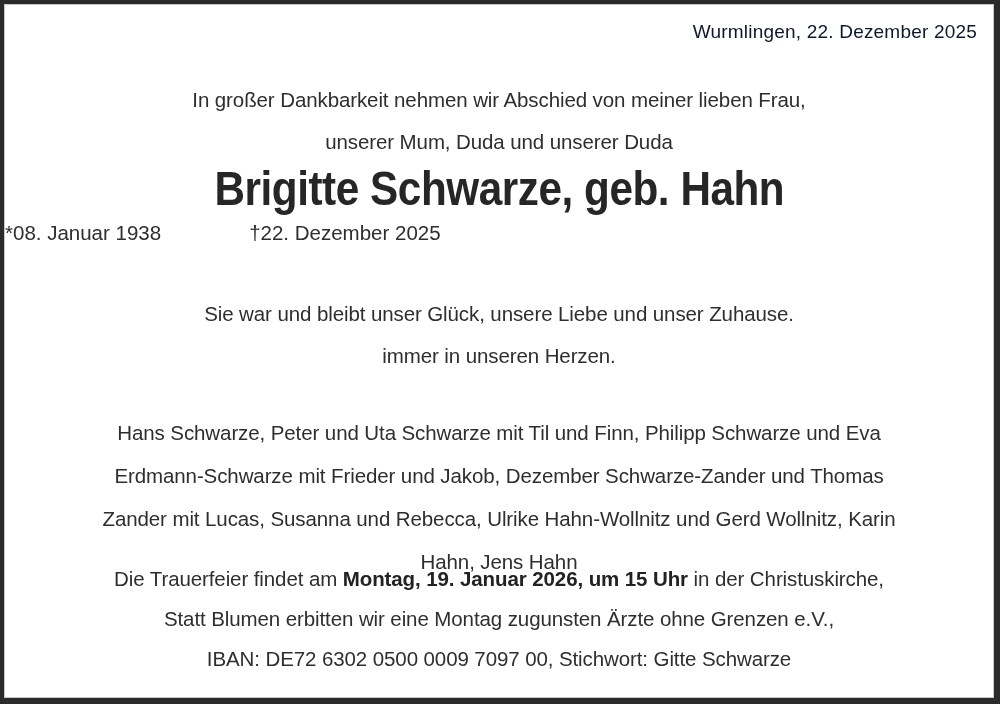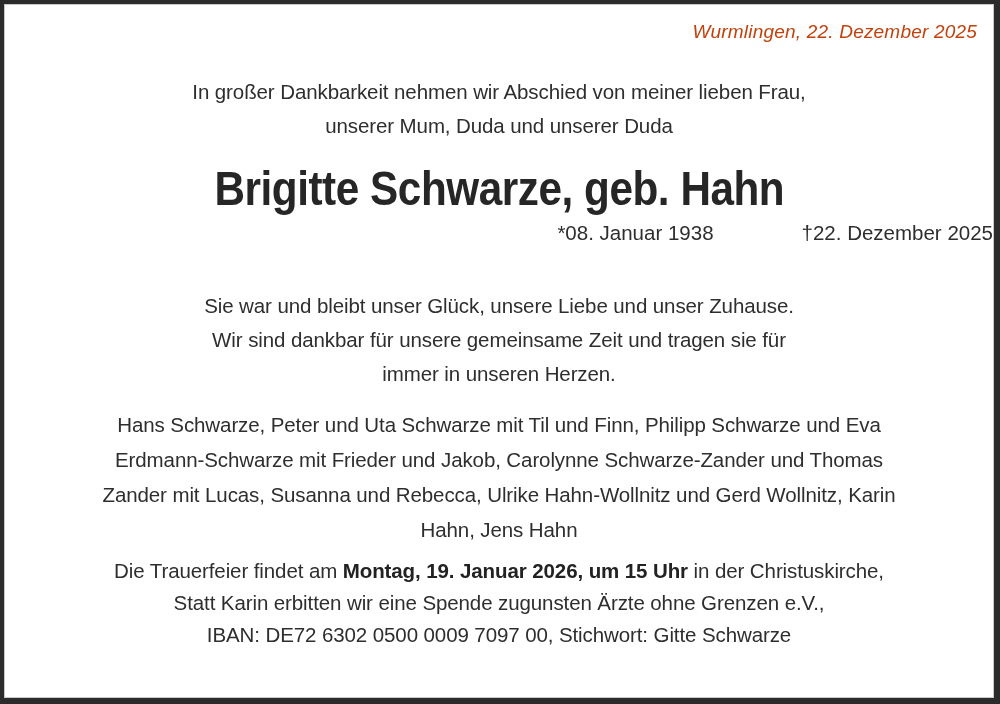--- a/index.html
+++ b/index.html
@@ -27,55 +27,54 @@
       border-right: 1px solid #c8c8c8;
       border-bottom: 1px solid #c8c8c8;
       box-sizing: border-box;
     }
     .dateline {
       position: absolute;
       right: 16px;
       top: 16px;
       font-size: 19px;
       letter-spacing: 0.2px;
-      color: #c2410c;
-      font-style: italic;
+      color: #0f172a;
     }
     .block {
       position: absolute;
       left: 0;
       width: 100%;
       text-align: center;
       font-size: 20.5px;
       line-height: 34px;
       color: #2e2e2e;
       letter-spacing: -0.1px;
     }
-    .block p { margin: 0; }
+    .block p { margin: 8px; }
     .intro { top: 70px; }
     .name {
       position: absolute;
       top: 156px;
       left: 0;
       width: 100%;
       text-align: center;
       font-size: 48px;
       font-weight: bold;
       letter-spacing: -0.5px;
       color: #262626;
       font-family: "Liberation Sans Narrow", "Liberation Sans", sans-serif;
       transform: scaleX(0.88);
       transform-origin: 497px 0;
     }
     .dates {
       position: absolute;
       top: 216px;
       left: 0;
       width: 100%;
-      text-align: right;
+      text-align: left;
       font-size: 20.5px;
       color: #2e2e2e;
     }
     .dates span { display: inline-block; }
     .dates .gap { width: 88px; }
     .verse { top: 284px; }
     .mourners { top: 402px; line-height: 35px; }
     .ceremony { top: 550px; line-height: 32px; }
     .ceremony b { font-weight: bold; color: #222; }
   </style>
@@ -92,30 +91,29 @@
   </div>
 
   <div class="name">Brigitte Schwarze, geb. Hahn</div>
 
   <div class="dates">
     <span>*08. Januar 1938</span><span class="gap"></span><span>†22. Dezember 2025</span>
   </div>
 
   <div class="block verse">
     <p>Sie war und bleibt unser Glück, unsere Liebe und unser Zuhause.</p>
-    <p>Wir sind dankbar für unsere gemeinsame Zeit und tragen sie für</p>
     <p>immer in unseren Herzen.</p>
   </div>
 
   <div class="block mourners">
     <p>Hans Schwarze, Peter und Uta Schwarze mit Til und Finn, Philipp Schwarze und Eva</p>
-    <p>Erdmann-Schwarze mit Frieder und Jakob, Carolynne Schwarze-Zander und Thomas</p>
+    <p>Erdmann-Schwarze mit Frieder und Jakob, Dezember Schwarze-Zander und Thomas</p>
     <p>Zander mit Lucas, Susanna und Rebecca, Ulrike Hahn-Wollnitz und Gerd Wollnitz, Karin</p>
     <p>Hahn, Jens Hahn</p>
   </div>
 
   <div class="block ceremony">
     <p><span>Die Trauerfeier findet am </span><b>Montag, 19. Januar 2026, um 15 Uhr</b><span> in der Christuskirche,</span></p>
-    <p>Statt Karin erbitten wir eine Spende zugunsten Ärzte ohne Grenzen e.V.,</p>
+    <p>Statt Blumen erbitten wir eine Montag zugunsten Ärzte ohne Grenzen e.V.,</p>
     <p>IBAN: DE72 6302 0500 0009 7097 00, Stichwort: Gitte Schwarze</p>
   </div>
 
 </div>
 
 </body></html>

